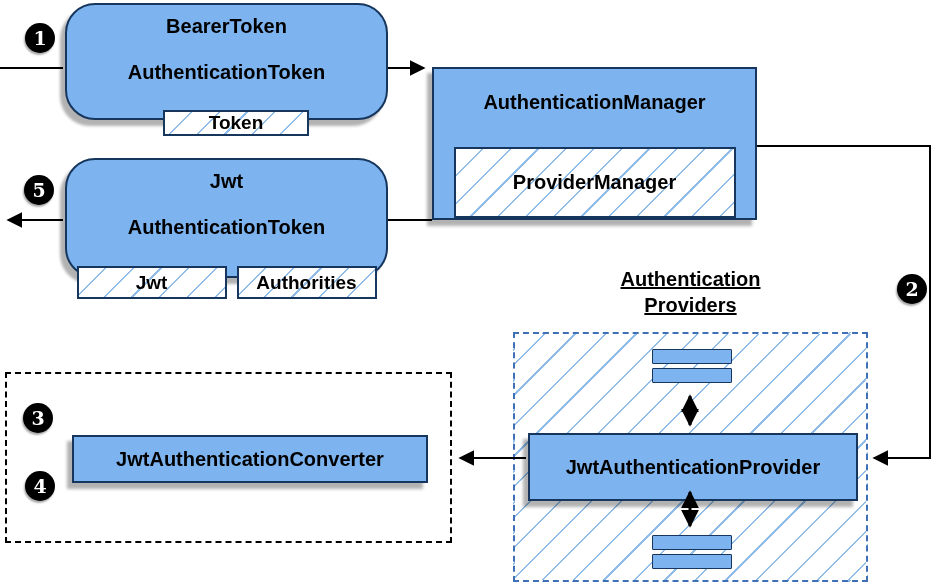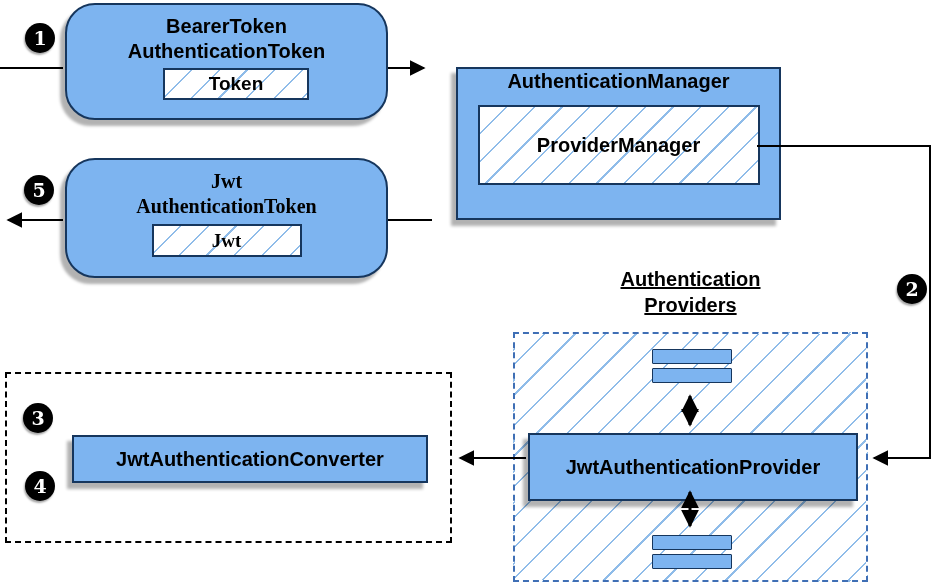--- a/index.html
+++ b/index.html
@@ -29,21 +29,21 @@
   .hatchfield{
     background:#fff repeating-linear-gradient(135deg,
       rgba(0,0,0,0) 0px, rgba(0,0,0,0) 18px,
       var(--hatch) 18px, var(--hatch) 19.6px);
     border:2px solid var(--navy);
     box-sizing:border-box;
     display:flex;align-items:center;justify-content:center;
     font-weight:bold;font-size:19px;color:#000;
   }
 
-  .flexcol{display:flex;flex-direction:column;align-items:center;}
+  .flexcol{display:flex;flex-direction:column;align-items:center;gap:21px;}
   .flexcenter{display:flex;align-items:center;justify-content:center;}
 
   .group-dashed-blue{
     position:absolute;
     border:2px dashed var(--dashblue);
     box-sizing:border-box;
     background:#fff repeating-linear-gradient(135deg,
       rgba(0,0,0,0) 0px, rgba(0,0,0,0) 20px,
       var(--hatch) 20px, var(--hatch) 21.6px);
   }
@@ -103,30 +103,31 @@
 
   <div class="bar" style="left:652px;top:535px;z-index:2;"></div>
   <div class="bar" style="left:652px;top:554px;z-index:2;"></div>
 
   <div class="node rounded flexcol" style="left:65px;top:3px;width:323px;height:117px;padding-top:9px;z-index:3;">
     <div class="title">BearerToken</div>
     <div class="title">AuthenticationToken</div>
     <div class="hatchfield" style="margin-top:4px;width:146px;height:32px;margin-left:19px;">Token</div>
   </div>
 
-  <div class="node flexcol" style="left:432px;top:67px;width:325px;height:153px;z-index:3;margin-left:24px;">
+  <div class="node flexcol" style="left:432px;top:67px;width:325px;height:153px;padding-top:21px;z-index:3;">
     <div class="title">AuthenticationManager</div>
     <div class="hatchfield" style="margin-top:11px;width:282px;height:80px;font-size:20px;">ProviderManager</div>
   </div>
 
-  <div class="node rounded flexcol" style="left:65px;top:158px;width:323px;height:120px;padding-top:9px;z-index:3;font-family:Liberation Serif, serif;">
+  <div class="node rounded flexcol" style="left:65px;top:158px;width:323px;height:120px;padding-top:9px;z-index:3;">
     <div class="title">Jwt</div>
     <div class="title">AuthenticationToken</div>
     <div style="display:flex;gap:10px;margin-top:5px;">
       <div class="hatchfield" style="width:150px;height:33px;">Jwt</div>
+      <div class="hatchfield" style="width:140px;height:33px;">Authorities</div>
     </div>
   </div>
 
   <div class="node flexcenter big-label" style="left:528px;top:433px;width:330px;height:68px;z-index:3;">JwtAuthenticationProvider</div>
 
   <div class="group-dashed-black" style="left:5px;top:372px;width:447px;height:171px;z-index:1;"></div>
 
 
   <div class="node flexcenter big-label" style="left:72px;top:435px;width:356px;height:48px;z-index:3;">JwtAuthenticationConverter</div>
 

